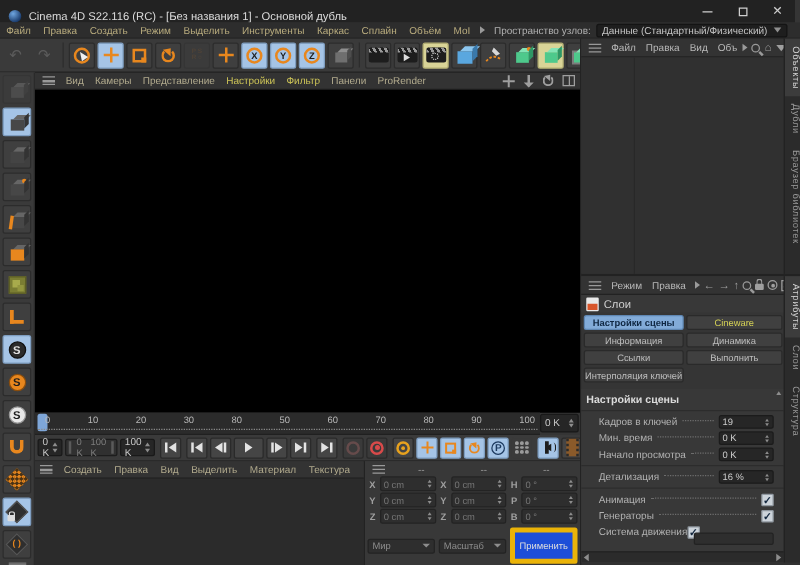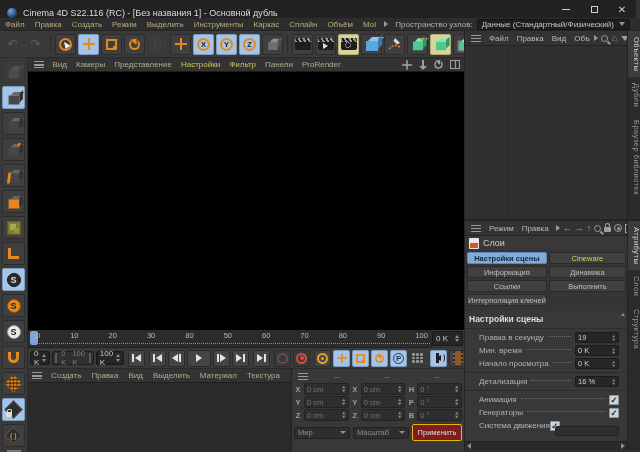--- a/index.html
+++ b/index.html
@@ -150,21 +150,21 @@
   #coords .hdr{display:flex;align-items:center;height:12px;color:#9a9a9a;font-size:8px}
   #coords .hdr span{flex:1;text-align:center}
   .crow{display:flex;gap:2px;margin-top:1px}
   .ccell{flex:1;display:flex;align-items:center;gap:2px}
   .axn{width:8px;text-align:center;color:#9f9f9f;font-weight:bold;font-size:7.5px}
   .cfield{flex:1;height:12px;background:#2e2e2e;border:1px solid #232323;border-radius:2px;color:#757575;font-size:7.5px;display:flex;align-items:center;padding:0 2px}
   .cfield .spin{transform:scale(.8)}
   .cbot{display:flex;gap:3px;margin-top:3px;align-items:center}
   .csel{flex:1;height:12px;background:#2e2e2e;border:1px solid #232323;border-radius:2px;color:#8d8d8d;font-size:7.5px;display:flex;align-items:center;padding:0 3px}
   .csel::after{content:"";margin-left:auto;width:0;height:0;border-left:3px solid transparent;border-right:3px solid transparent;border-top:3.5px solid #8d8d8d}
-  .applybtn{flex:1;height:17px;background:#7f1d1d;border:1px solid #eab308;border-radius:2px;color:#dedede;font-size:7.5px;display:flex;align-items:center;justify-content:center}
+  .applybtn{flex:1;height:29px;background:#1d4ed8;border:4px solid #eab308;border-radius:2px;color:#dedede;font-size:7.5px;display:flex;align-items:center;justify-content:center}
 
   
   #right{left:464px;top:31px;width:176px;height:421px;background:#313131;border-left:1px solid #232323}
   .pmenu{height:15px;background:#333;display:flex;align-items:center;font-size:8px;color:#bdbdbd;border-bottom:1px solid #222;padding-left:2px}
   .pmenu .mi{padding:0 4px;color:#b9b9b9}
   #om{position:relative;height:190px;border-bottom:2px solid #222}
   #om .tree{position:absolute;left:0;top:15px;right:13px;bottom:0;background:#303030}
   #om .tree::after{content:"";position:absolute;left:42px;top:0;bottom:0;width:1px;background:#282828}
   .pic{display:flex;align-items:center;gap:4px;margin-left:auto;padding-right:3px}
   .homeg{color:#9f9f9f;font-size:9px;line-height:1}
@@ -719,21 +719,21 @@
       <div class="atab">Динамика</div>
       <div class="atab">Ссылки</div>
       <div class="atab">Выполнить</div>
       <div class="atab" style="grid-column:1 / 2">Интерполяция ключей</div>
     </div>
     <div id="am-body">
       <div class="vscroll-up tu"></div>
       <div class="sectitle">Настройки сцены</div>
       <div class="hr"></div>
       <div class="arow">
-        <span class="alabel">Правка в секунду</span>
+        <span class="alabel">Кадров в ключей</span>
         <span class="aleader"></span>
         <div class="abox">
             <span>19</span>
             <div class="spin">
               <div class="tu"></div>
               <div class="td"></div>
             </div>
           </div>
       </div>
       <div class="arow">

